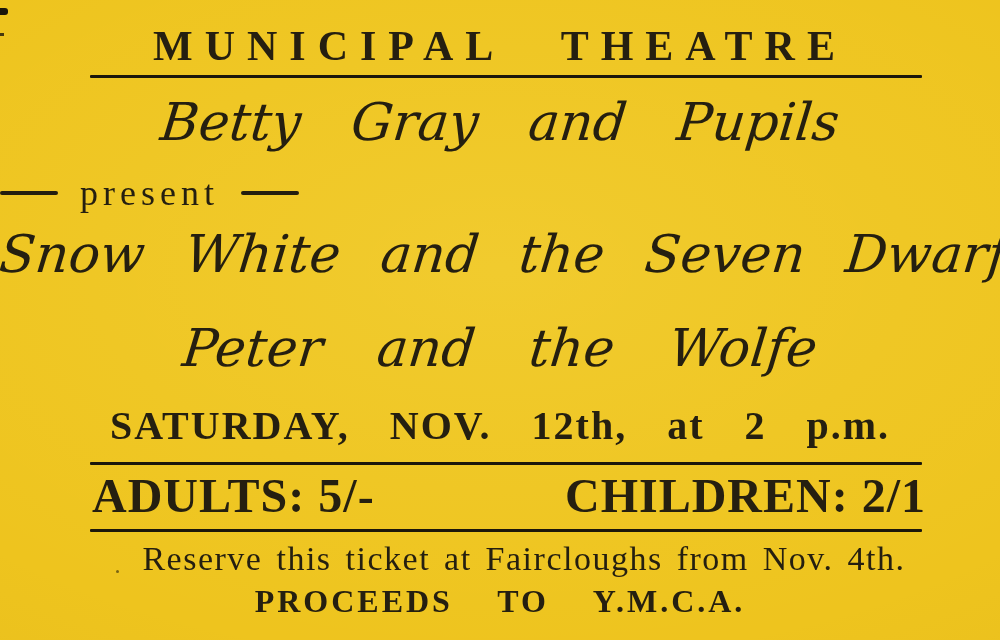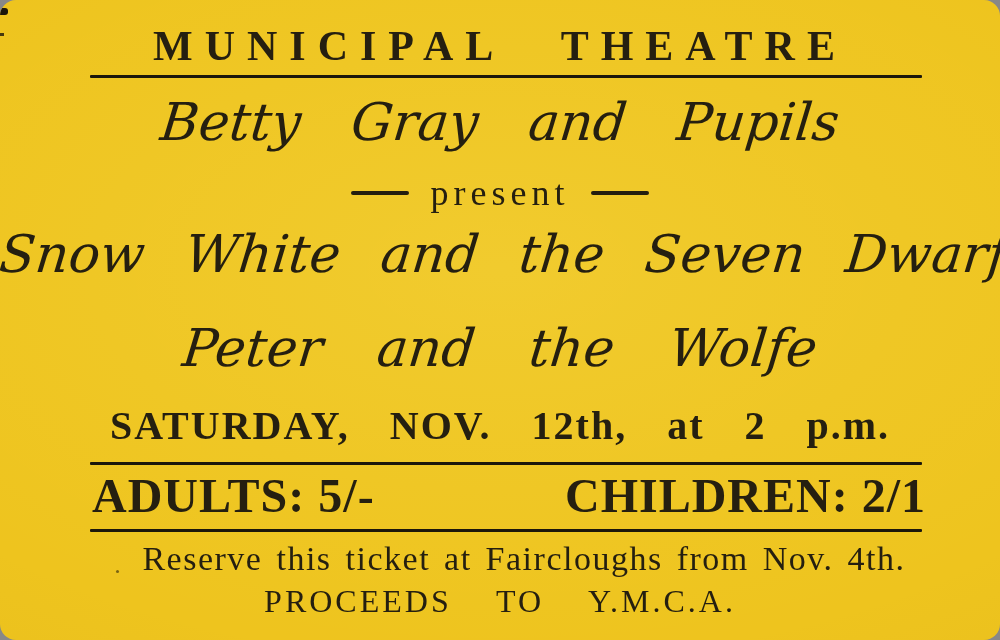--- a/index.html
+++ b/index.html
@@ -13,21 +13,20 @@
     height: 640px;
     overflow: hidden;
     background:
       radial-gradient(ellipse 130% 110% at 50% 42%,
         rgba(255,235,120,0.18) 0%,
         rgba(255,235,120,0.00) 55%,
         rgba(140,100,10,0.10) 100%),
       #eec41e;
     font-family: "Liberation Serif", serif;
     color: #251f10;
-    border-radius: 16px;
   }
   .row {
     position: absolute;
     left: 0;
     right: 0;
     text-align: center;
     white-space: nowrap;
   }
   .venue {
     top: 22px;
@@ -53,21 +52,20 @@
     transform: skewX(-6deg);
   }
   .presenter {
     top: 92px;
     font-size: 52px;
     word-spacing: 34px;
   }
   .present-row {
     top: 172px;
     display: flex;
-    justify-content: center;
     align-items: center;
     gap: 22px;
   }
   .present-word {
     font-size: 36px;
     letter-spacing: 5px;
   }
   .dash {
     width: 58px;
     height: 4px;
@@ -109,20 +107,21 @@
     font-size: 34px;
     letter-spacing: 1.5px;
     word-spacing: 4px;
     margin-left: 48px;
   }
   .proceeds {
     top: 583px;
     font-size: 32px;
     letter-spacing: 3px;
     word-spacing: 34px;
+    font-weight: bold;
   }
   .speck {
     position: absolute;
     background: #1b150a;
   }
   .speck-1 { left: 0; top: 8px; width: 8px; height: 7px; border-radius: 0 3px 3px 0; }
   .speck-2 { left: 0; top: 33px; width: 4px; height: 3px; opacity: .8; }
   .speck-3 { left: 116px; top: 570px; width: 3px; height: 3px; opacity: .55; border-radius: 50%; }
 </style>
 </head>

